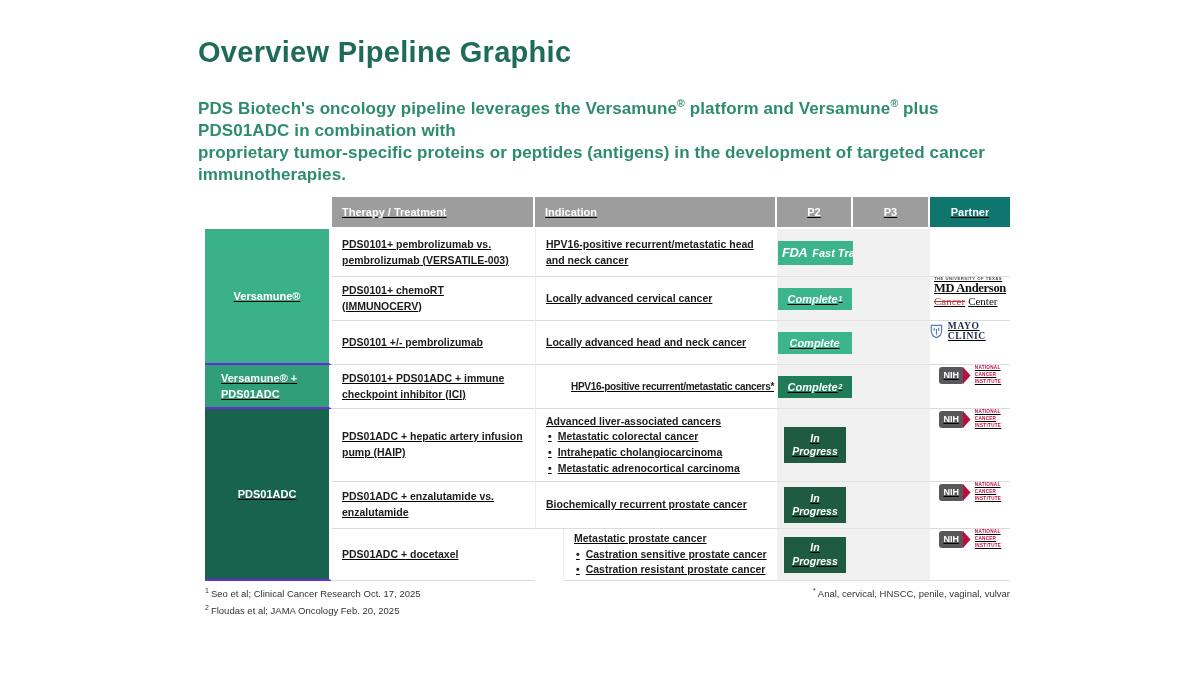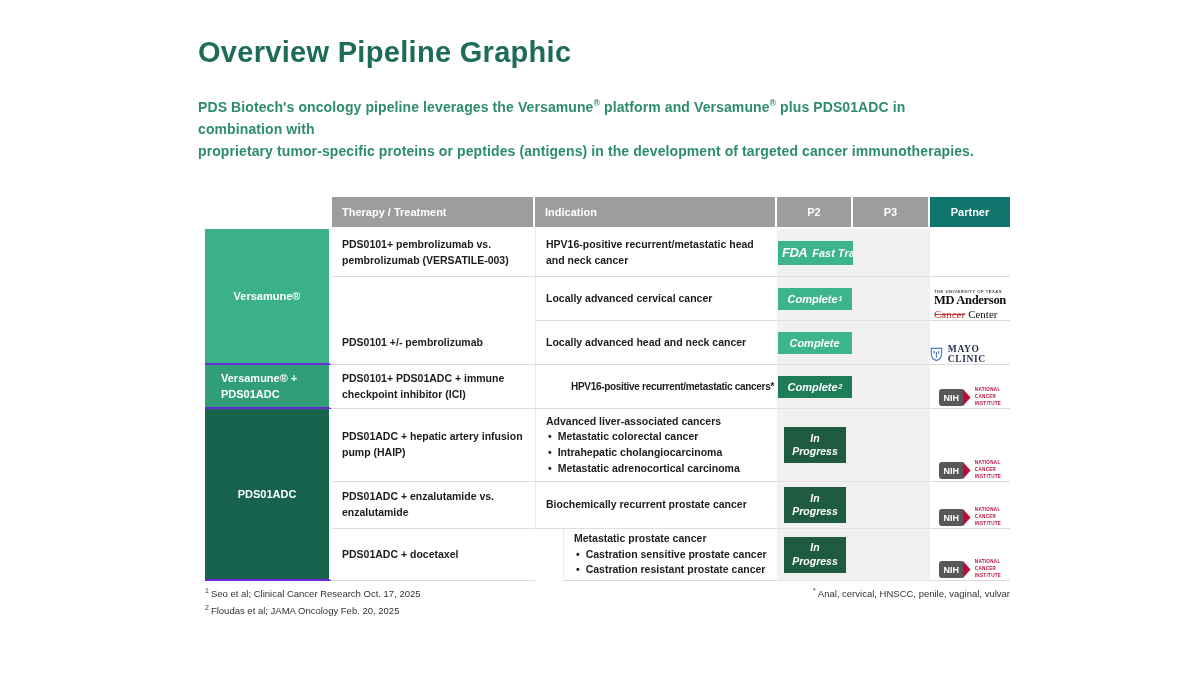--- a/index.html
+++ b/index.html
@@ -3,29 +3,29 @@
 <meta charset="utf-8">
 <style>
   * { margin:0; padding:0; box-sizing:border-box; }
   html,body { width:1200px; height:678px; background:#ffffff; overflow:hidden;
               font-family:"Liberation Sans", sans-serif; }
   .page { position:relative; width:1200px; height:504px; background:#fff; }
 
   
   .title { position:absolute; left:198px; top:36px; font-size:29px; font-weight:700;
            color:#1E6B57; letter-spacing:0.3px; }
-  .intro { position:absolute; left:198px; top:92px; width:790px; font-size:14px;
+  .intro { position:absolute; left:198px; top:92px; width:790px; font-size:17px;
            font-weight:700; color:#2E8C6E; line-height:22px; letter-spacing:0.1px; }
   .intro sup { font-size:0.62em; }
 
   
   .pipeline { position:absolute; left:205px; top:197px; width:805px;
               display:grid;
               grid-template-columns:127px 203px 242px 76px 77px 80px;
-              grid-template-rows:32px 48px 44px 44px 44px 73px 47px 52px; }
+              grid-template-rows:32px 48px 44px 44px 44px 73px 47px 52px;text-decoration:underline; }
 
   .hdr { background:#9D9D9D; color:#fff; font-size:11px; font-weight:700;
          display:flex; align-items:center; border-right:2px solid #fff;
          border-bottom:2px solid #fff; padding:0 10px; }
   .hdr.center { justify-content:center; padding:0; }
   .hdr.blue { background:#0f766e; border-right:none; }
 
   .cat { color:#fff; font-size:11px; font-weight:700; 
          display:flex; align-items:center; justify-content:center;
          padding:0 16px; line-height:1.5; border-right:3px solid #fff;
@@ -51,21 +51,21 @@
   .badge sup { font-size:7px; line-height:0; margin-left:1px; font-style:italic; }
   .badge-fda { position:absolute; left:1px; top:50%; transform:translateY(-50%);
                width:93px; height:24px; background:#3CB48C; gap:5px; }
   .fda-logo { font-weight:800; font-size:13px; letter-spacing:-0.5px; font-style:italic; }
   .badge-complete { width:74px; height:22px; background:#3CB48C; }
   .badge-complete.dark { background:#1F7C59; }
   .badge-progress { width:62px; height:36px; background:#1E5B41;
                     flex-direction:column; line-height:1.25; font-size:10.5px; }
 
   .partner-cell { background:#fff; border-bottom:1px solid #dcdcdc;
-                  display:flex; align-items:flex-end; justify-content:center; }
+                  display:flex; align-items:flex-start; justify-content:center; }
 
   
   .mda { text-align:left; line-height:1.1; }
   .mda-top { font-size:4.2px; letter-spacing:0.5px; color:#4a4a4a; font-weight:700; }
   .mda-main { font-family:"Liberation Serif", serif; font-size:12.5px; color:#0f0f0f;
               font-weight:600; letter-spacing:-0.3px; }
   .mda-sub { font-family:"Liberation Serif", serif; font-size:11px; color:#0f0f0f; }
   .mda-strike { color:#C13A3A; text-decoration:line-through;
                 text-decoration-color:#C13A3A; margin-right:3px; }
 
@@ -120,20 +120,21 @@
     <div class="cell indic" style="grid-area:2/3;">HPV16-positive recurrent/metastatic head and neck cancer</div>
     <div class="band" style="grid-area:2/4;">
       <div class="badge badge-fda">
         <span class="fda-logo">FDA</span>
         <span>Fast Track</span>
       </div>
     </div>
     <div class="band" style="grid-area:2/5;"></div>
     <div class="partner-cell" style="grid-area:2/6;"></div>
 
+    <div class="cell therapy" style="grid-area:3/2;">PDS0101+ chemoRT  (IMMUNOCERV)</div>
     <div class="cell indic" style="grid-area:3/3;">Locally advanced cervical cancer</div>
     <div class="band" style="grid-area:3/4;">
       <div class="badge badge-complete">
         <span>Complete</span>
           <sup>1</sup>
       </div>
     </div>
     <div class="band" style="grid-area:3/5;"></div>
     <div class="partner-cell" style="grid-area:3/6;">
       <div class="mda">

